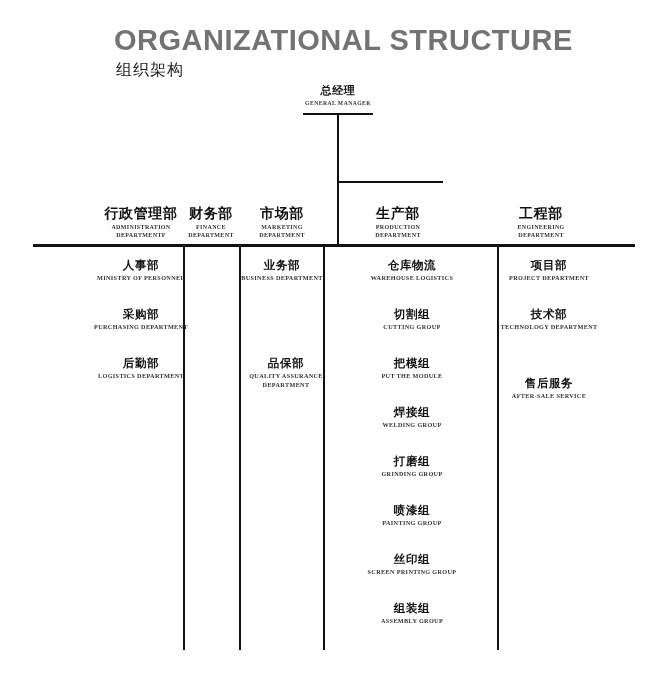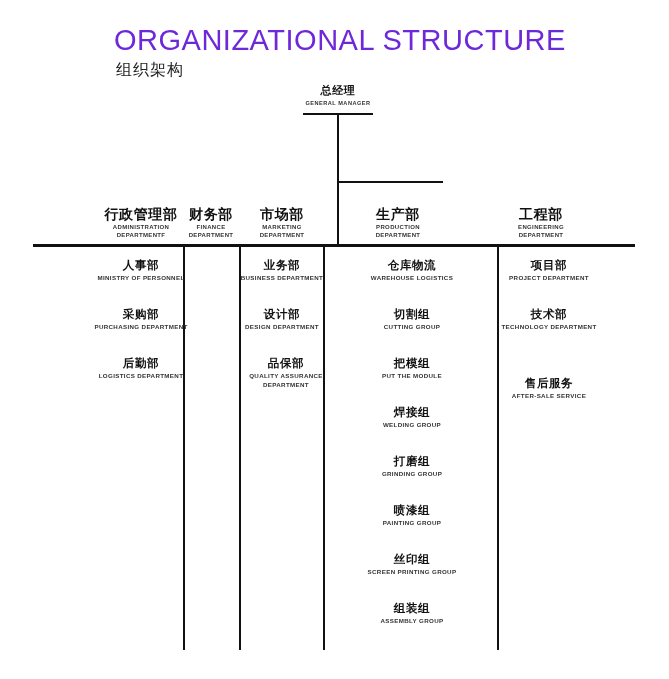--- a/index.html
+++ b/index.html
@@ -18,41 +18,42 @@
     position: absolute;
     inset: 0;
   }
 
   
   .title-en {
     position: absolute;
     left: 114px;
     top: 24px;
     font-size: 29px;
-    font-weight: 400;
+    font-weight: 700;
     letter-spacing: 0.5px;
-    color: #6d28d9;
+    color: #737373;
     white-space: nowrap;
   }
   .title-cn {
     position: absolute;
     left: 116px;
     top: 60px;
     font-size: 16px;
     font-weight: 400;
     letter-spacing: 1px;
     color: #222222;
     white-space: nowrap;
   }
 
   
   .node {
     position: absolute;
     text-align: center;
     white-space: nowrap;
+    font-family: Liberation Serif, serif;
   }
   .node .cn {
     font-size: 11px;
     font-weight: 700;
     letter-spacing: 0.6px;
     line-height: 14px;
     color: #111111;
   }
   .node .en {
     font-size: 6px;
@@ -155,24 +156,20 @@
   </div>
   <div class="node sub" style="left:53px; top:356px; width:176px;">
     <div class="cn">后勤部</div>
     <div class="en">LOGISTICS DEPARTMENT</div>
   </div>
 
   <div class="node sub" style="left:214px; top:258px; width:136px;">
     <div class="cn">业务部</div>
     <div class="en">BUSINESS DEPARTMENT</div>
   </div>
-  <div class="node sub" style="left:214px; top:307px; width:136px;">
-    <div class="cn">设计部</div>
-    <div class="en">DESIGN DEPARTMENT</div>
-  </div>
   <div class="node sub" style="left:242px; top:356px; width:88px;">
     <div class="cn">品保部</div>
     <div class="en" style="width:74px; margin:2px auto 0;">QUALITY ASSURANCE DEPARTMENT</div>
   </div>
 
   <div class="node sub" style="left:331px; top:258px; width:162px;">
     <div class="cn">仓库物流</div>
     <div class="en">WAREHOUSE LOGISTICS</div>
   </div>
   <div class="node sub" style="left:331px; top:307px; width:162px;">

